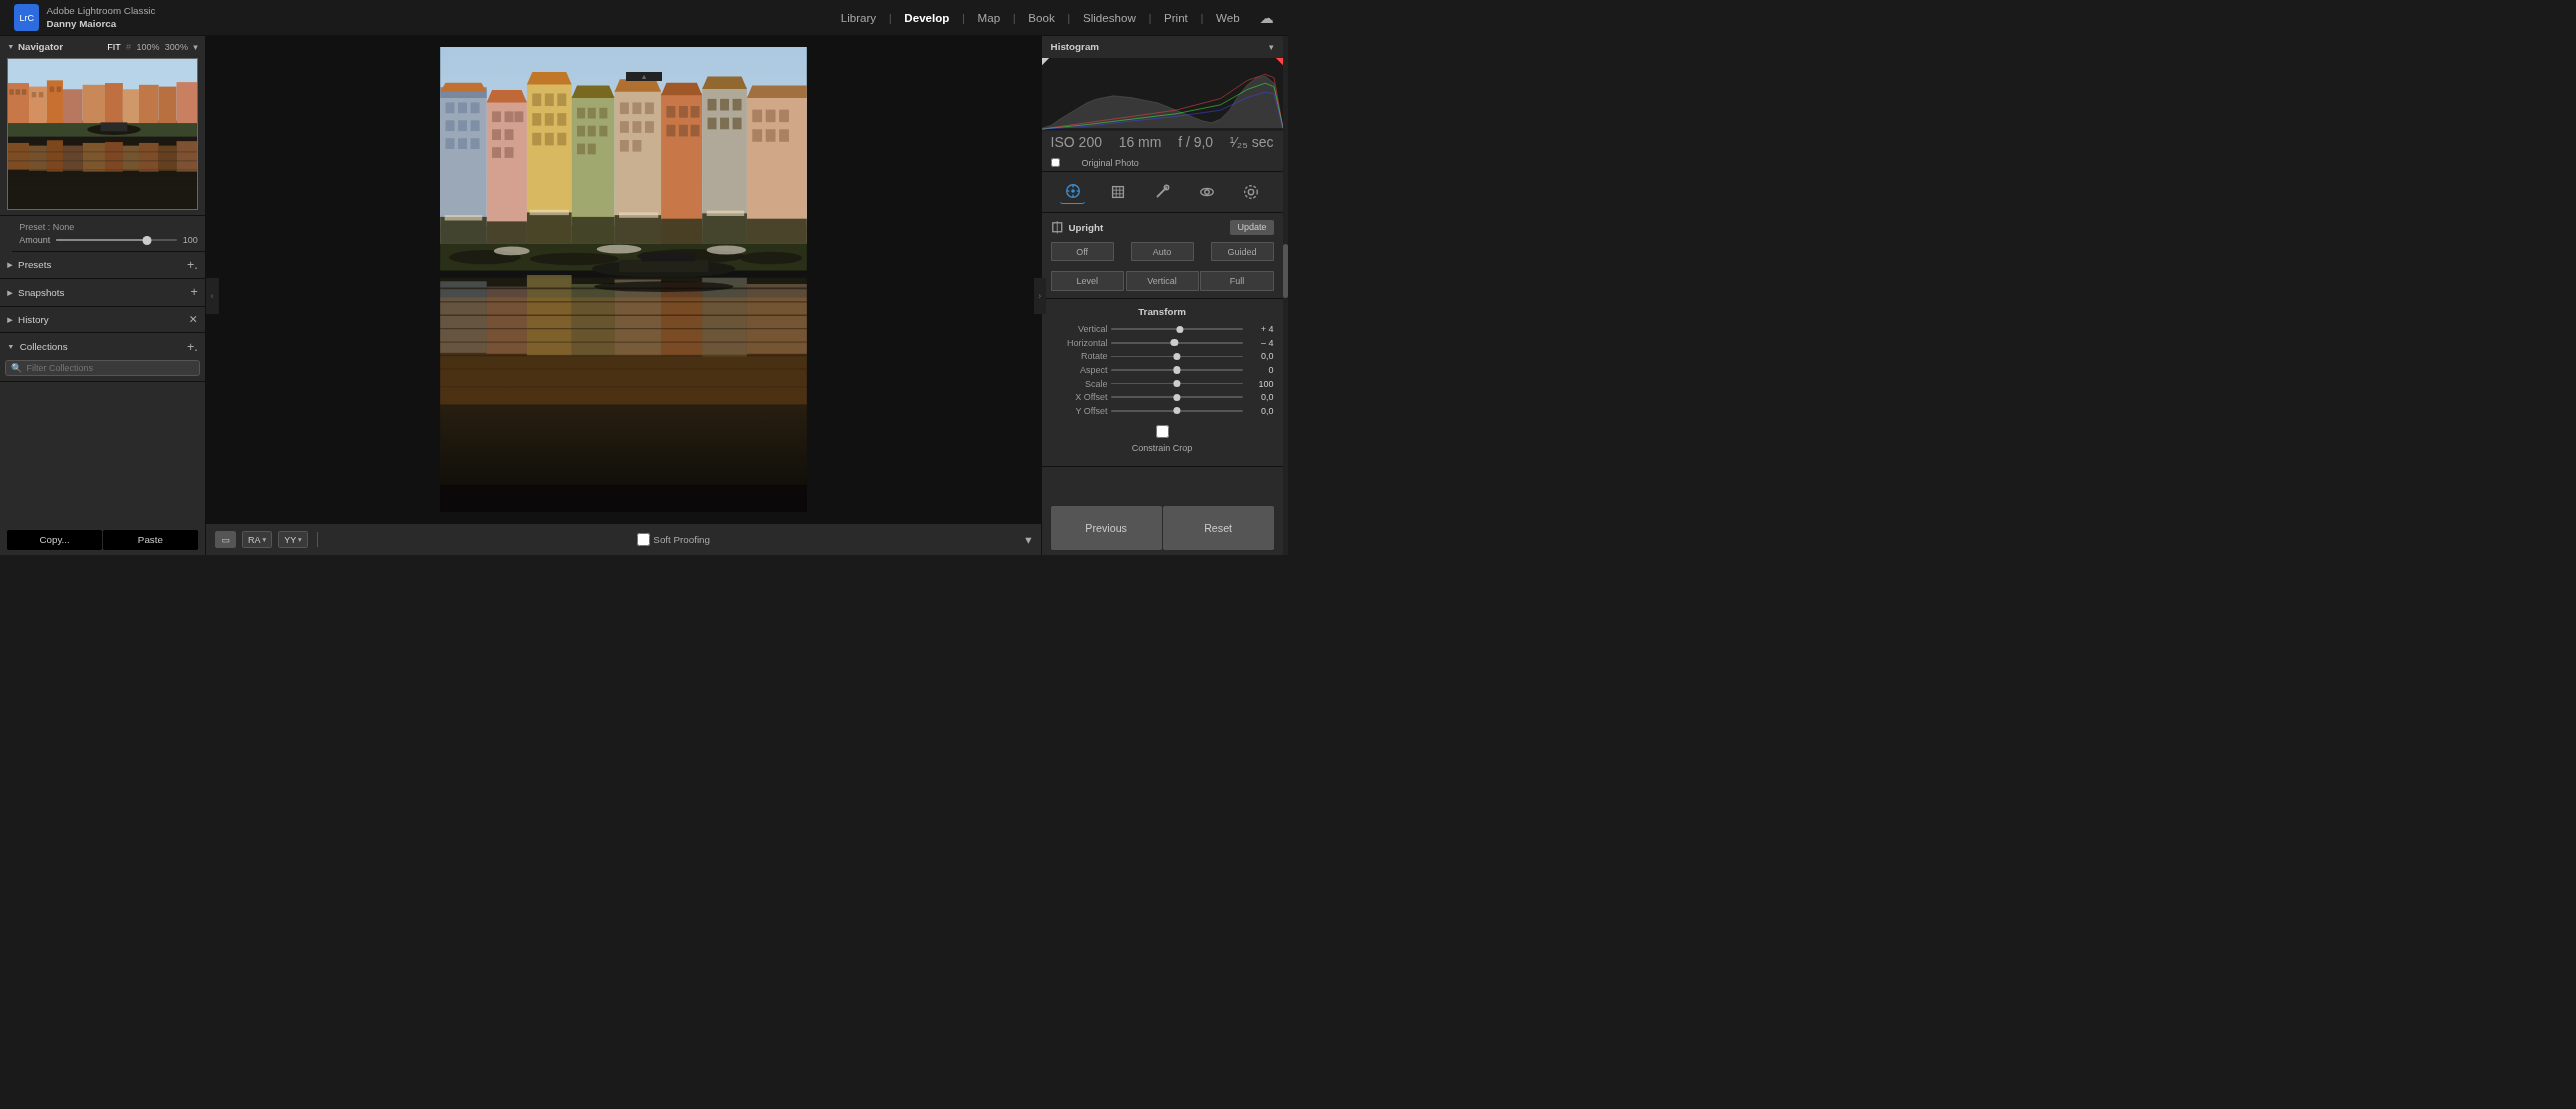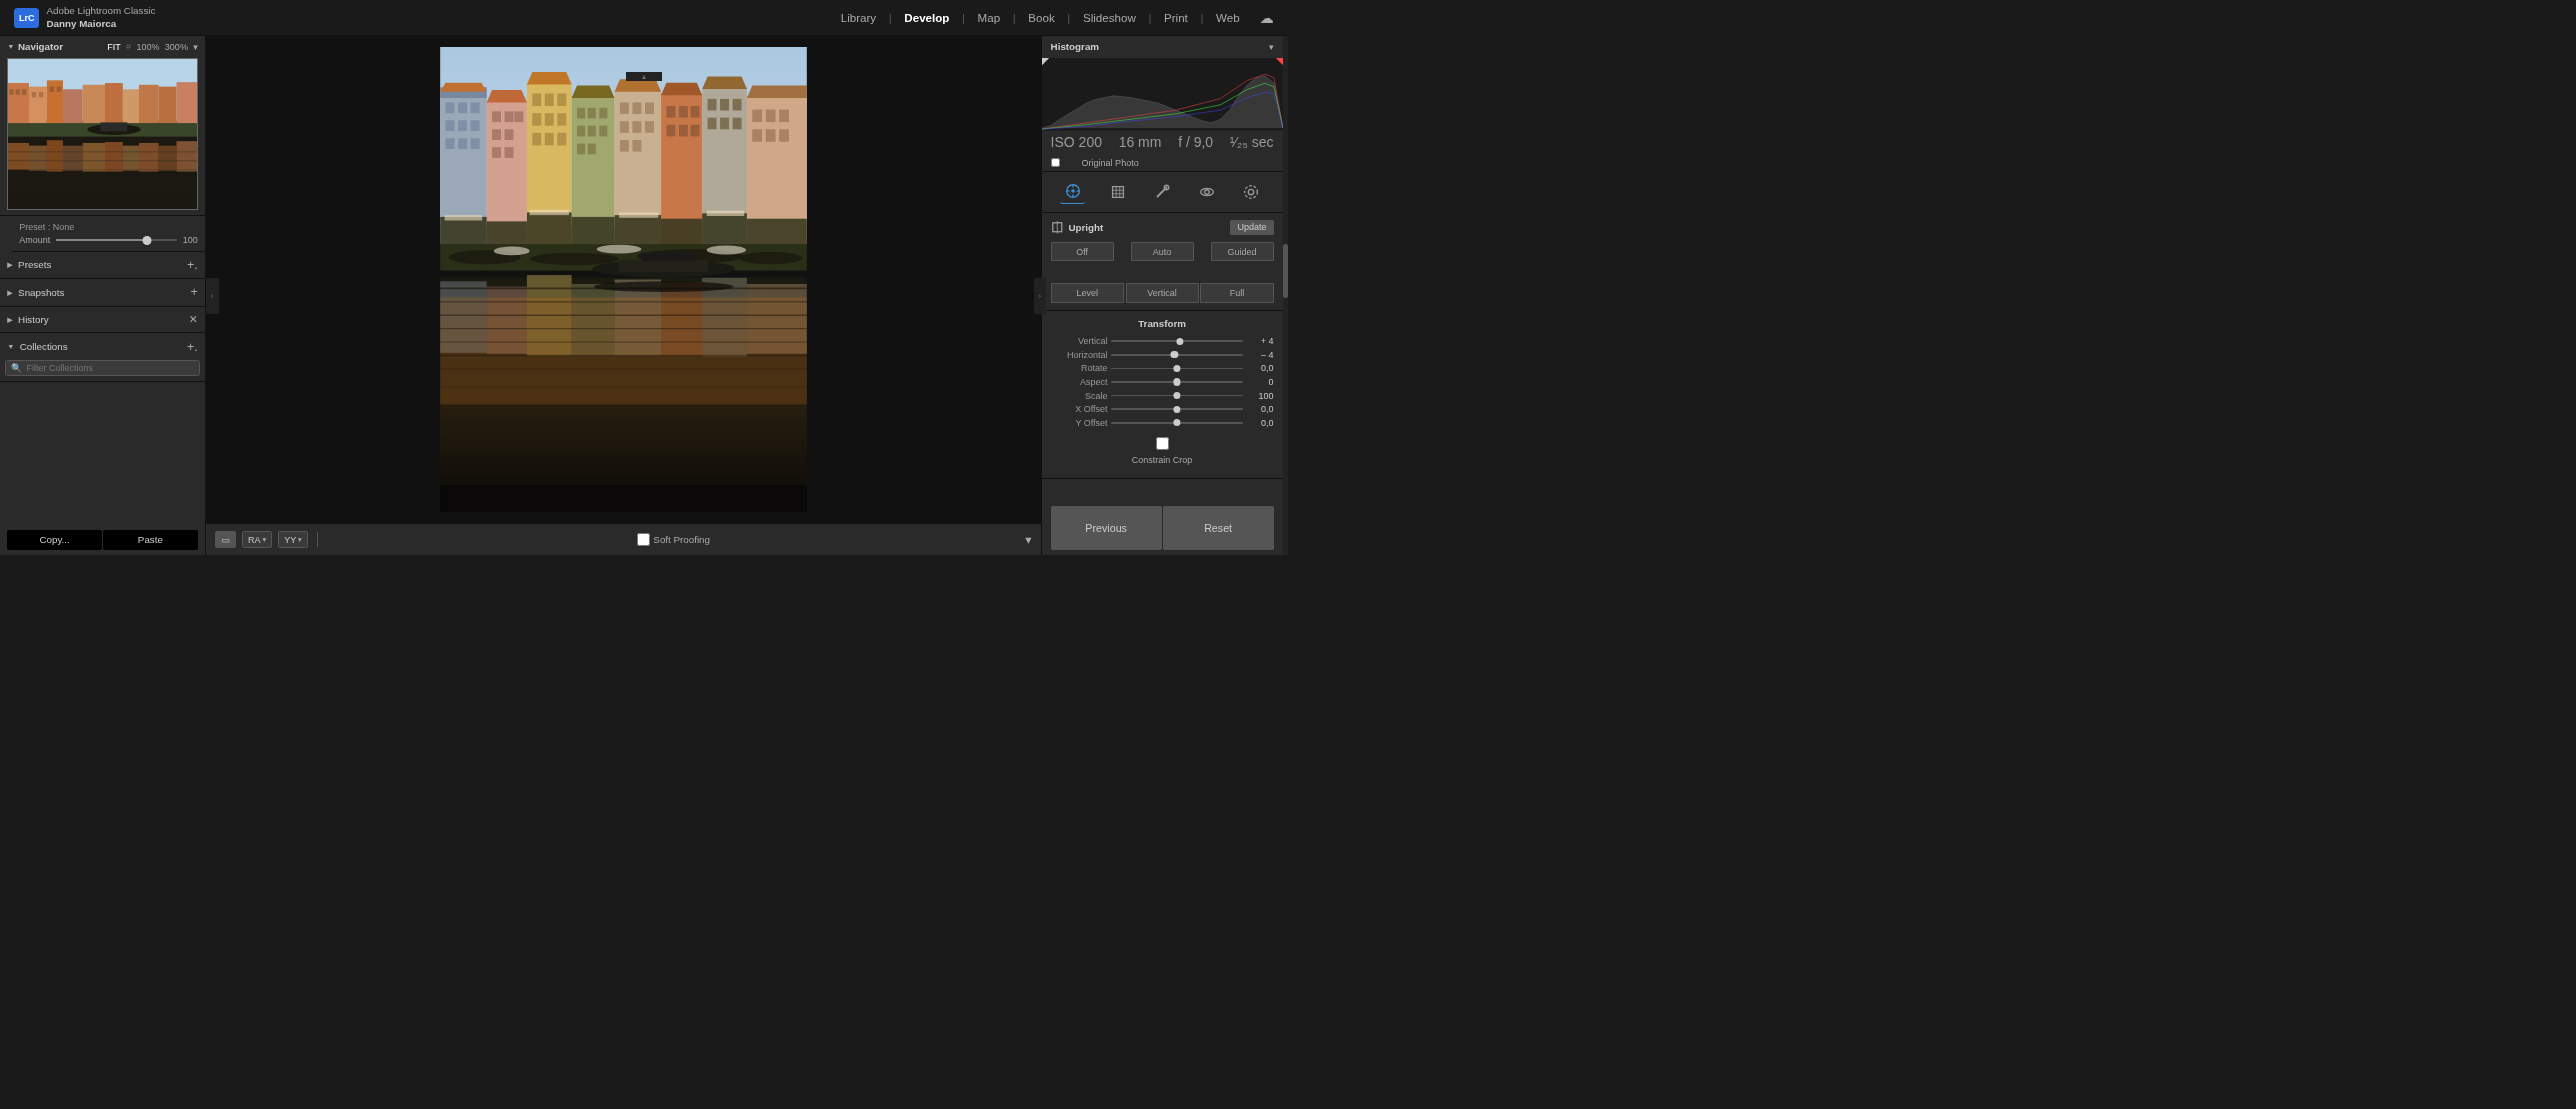--- a/index.html
+++ b/index.html
@@ -25,25 +25,25 @@
       border-bottom: 0.9px solid #111;
       flex-shrink: 0;
     }
     .app-logo {
       display: flex;
       align-items: center;
       gap: 7.2px;
       margin-right: auto;
     }
     .logo-badge {
-      width: 25px; height: 20px;
+      width: 25px; height: 27px;
       background: #2d6cdf;
       border-radius: 3.6px;
       display: flex; align-items: center; justify-content: center;
-      font-size: 9px; font-weight: bold; color: white;
+      font-size: 9px; font-weight: normal; color: white;
     }
     .app-name { font-size: 9.8px; color: #aaa; line-height: 1.3; }
     .app-name .user { font-weight: bold; color: #ccc; }
     .nav-links {
       display: flex; align-items: center; gap: 7.2px;
     }
     .nav-links a {
       color: #aaa; text-decoration: none; font-size: 11.6px; padding: 1.8px 5.4px;
     }
     .nav-links a.active { color: white; font-weight: bold; }
@@ -245,21 +245,21 @@
     .upright-header {
       display: flex; align-items: center; justify-content: space-between;
       margin-bottom: 7.2px;
     }
     .upright-label { display: flex; align-items: center; gap: 5.4px; font-size: 9.8px; color: #ccc; font-weight: bold; }
     .upright-update-btn {
       background: #555; border: none; color: #ccc; padding: 2.7px 7.2px;
       border-radius: 1.8px; font-size: 9px; cursor: pointer;
     }
     .upright-buttons {
-      display: flex; gap: 17px; margin-bottom: 22px; justify-content: center;
+      display: flex; gap: 17px; margin-bottom: 10px; justify-content: center;
     }
     .upright-btn {
       flex: 1; background: #3a3a3a; border: 0.9px solid #555;
       color: #aaa; padding: 3.6px 0; font-size: 9px; cursor: pointer; border-radius: 0.9px;
     }
     .upright-row2 { display: flex; gap: 1.8px; }
 
     .transform-section {
       padding: 7.2px 9px;
       border-bottom: 0.9px solid #111;

